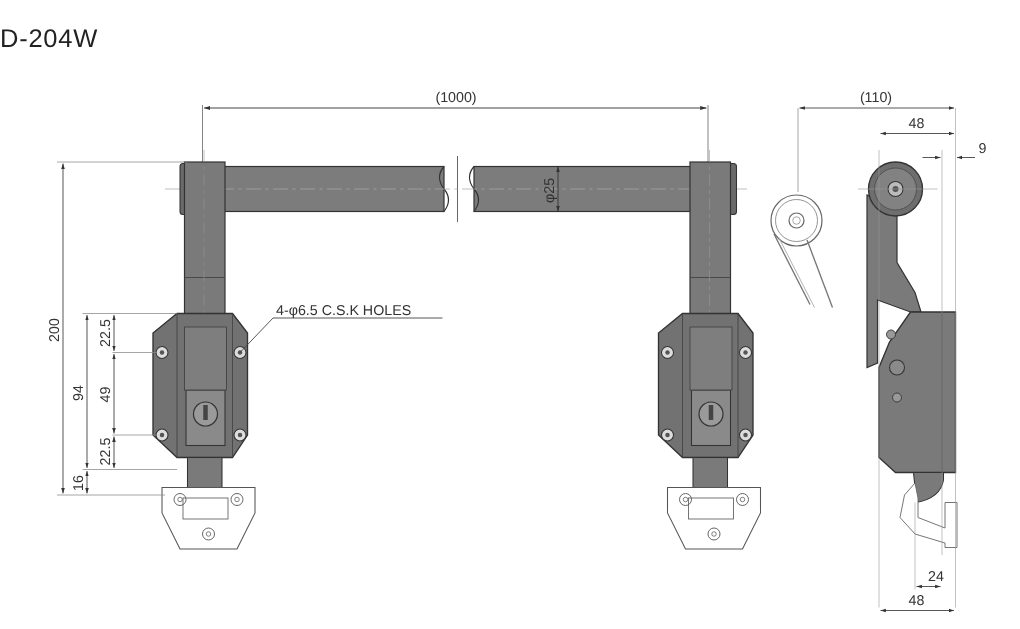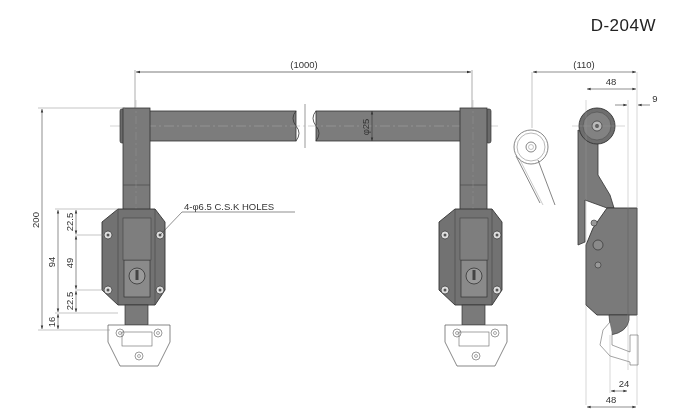--- a/index.html
+++ b/index.html
@@ -1,17 +1,17 @@
 <!DOCTYPE html>
 <html><head>
 <meta charset="utf-8">
 <style>
   html, body { margin:0; padding:0; background:#ffffff; }
   body { width:680px; height:419px; position:relative; overflow:hidden; font-family:"Liberation Sans", sans-serif; }
-  .title { position:absolute; left:0; top:16px; width:656px; text-align:right; font-size:17px; color:#222; letter-spacing:0.5px; }
+  .title { position:absolute; left:0; top:16px; width:656px; text-align:left; font-size:17px; color:#222; letter-spacing:0.5px; }
   svg.drawing { position:absolute; left:0; top:0; }
   .dimtxt { font-family:"Liberation Sans", sans-serif; font-size:9.5px; fill:#333; }
   .note { font-family:"Liberation Sans", sans-serif; font-size:9.5px; fill:#333; }
 </style>
 </head>
 <body>
 
 <div class="title">D-204W</div>
 
 <svg class="drawing" width="680" height="419" viewBox="0 0 680 419" xmlns="http://www.w3.org/2000/svg">

